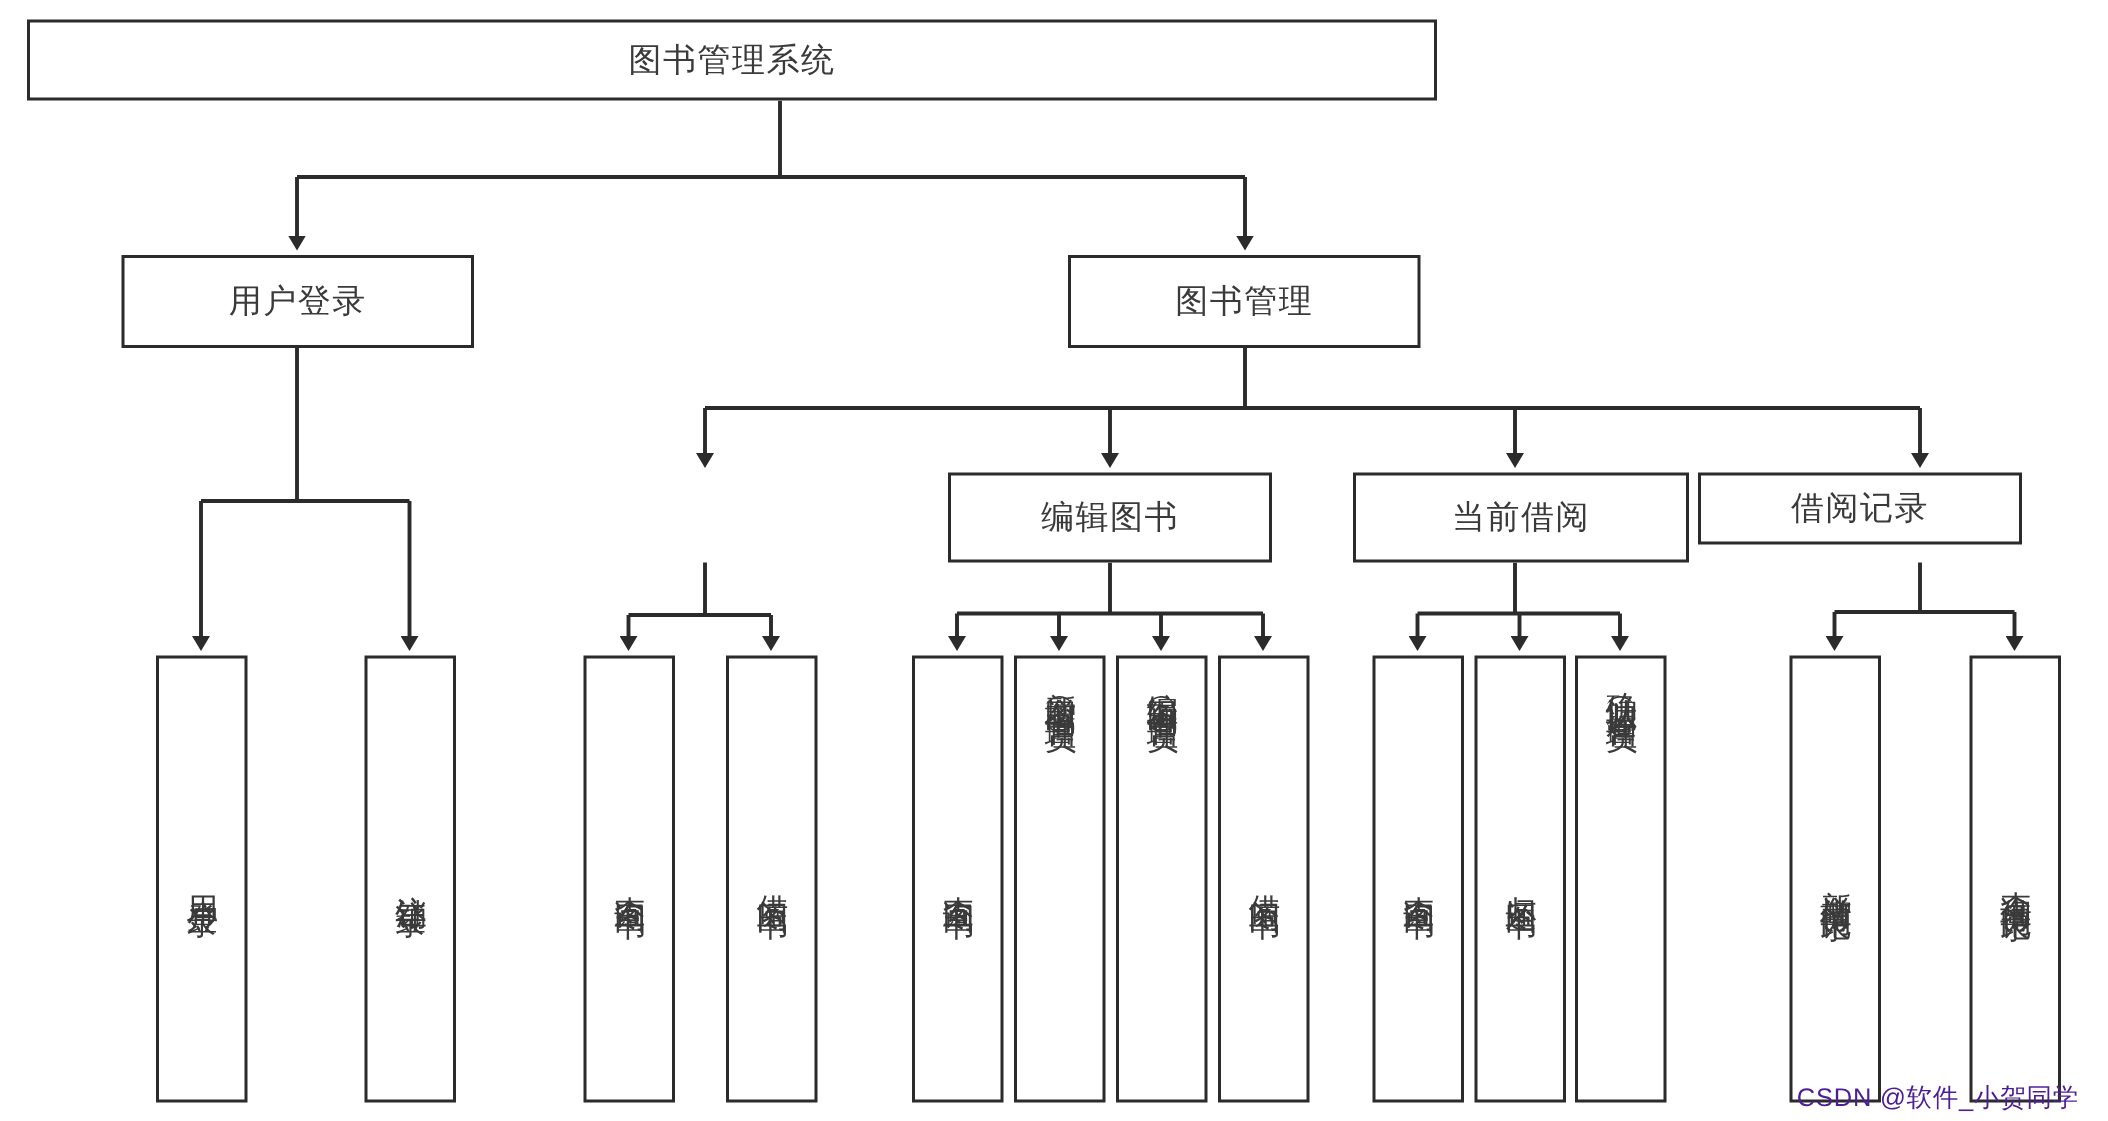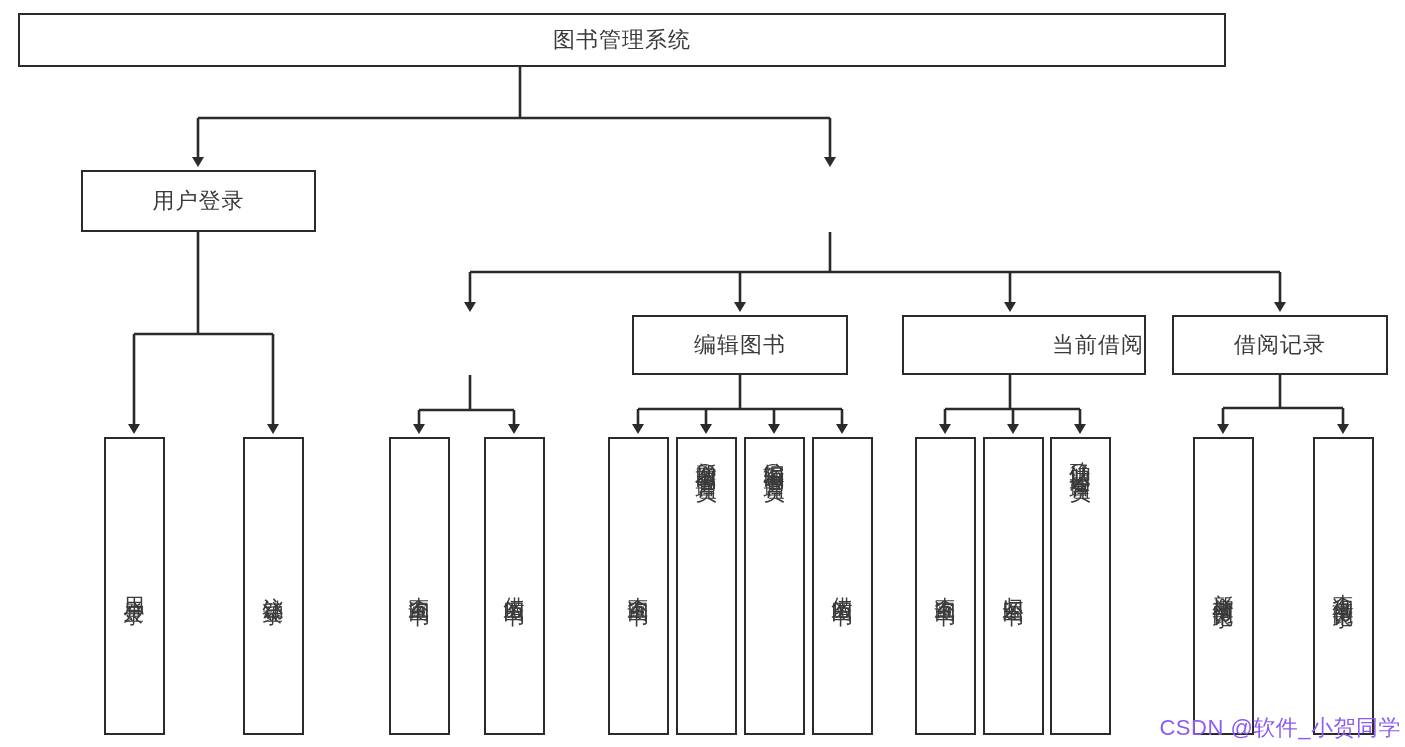--- a/index.html
+++ b/index.html
@@ -55,24 +55,24 @@
     letter-spacing: 3px;
     line-height: 1;
     white-space: nowrap;
   }
   .node-box.vertical.centered {
     align-items: center;
     padding-top: 0;
   }
   #watermark {
     position: absolute;
-    right: 4px;
+    right: 19px;
     bottom: 4px;
-    font-size: 22px;
-    color: #8b5cf6;
+    font-size: 17px;
+    color: #4c1d95;
     white-space: nowrap;
     letter-spacing: 0.5px;
   }
 </style>
 </head>
 <body>
 
 <div id="diagram-root">
 
   <svg class="canvas" viewBox="0 0 1405 747" xmlns="http://www.w3.org/2000/svg">
@@ -118,35 +118,38 @@
       <path d="M1013,409 L1013,425" marker-end="url(#arrow)"></path>
       <path d="M1080,409 L1080,425" marker-end="url(#arrow)"></path>
 
       <path d="M1280,375 L1280,408"></path>
       <path d="M1223,408 L1343,408"></path>
       <path d="M1223,408 L1223,425" marker-end="url(#arrow)"></path>
       <path d="M1343,408 L1343,425" marker-end="url(#arrow)"></path>
     </g>
   </svg>
 
-  <div class="node-box" style="left:18px; top:13px; width:1208px; height:54px;">
+  <div class="node-box" style="left:18px; top:13px; width:940px; height:54px;">
     <span class="node-label">图书管理系统</span>
   </div>
 
   <div class="node-box" style="left:81px; top:170px; width:235px; height:62px;">
     <span class="node-label">用户登录</span>
   </div>
+  <div class="node-box" style="left:712px; top:170px; width:235px; height:62px;">
+    <span class="node-label">图书管理</span>
+  </div>
 
   <div class="node-box" style="left:632px; top:315px; width:216px; height:60px;">
     <span class="node-label">编辑图书</span>
   </div>
-  <div class="node-box" style="left:902px; top:315px; width:244px; height:60px;justify-content:flex-end;">
+  <div class="node-box" style="left:902px; top:315px; width:224px; height:60px;">
     <span class="node-label">当前借阅</span>
   </div>
-  <div class="node-box" style="left:1172px; top:315px; width:216px; height:60px;">
+  <div class="node-box" style="left:1132px; top:315px; width:216px; height:48px;">
     <span class="node-label">借阅记录</span>
   </div>
 
   <div class="node-box vertical centered" style="left:104px; top:437px; width:61px; height:298px;">
     <span class="node-label">用户登录</span>
   </div>
   <div class="node-box vertical centered" style="left:243px; top:437px; width:61px; height:298px;">
     <span class="node-label">注销登录</span>
   </div>
 

